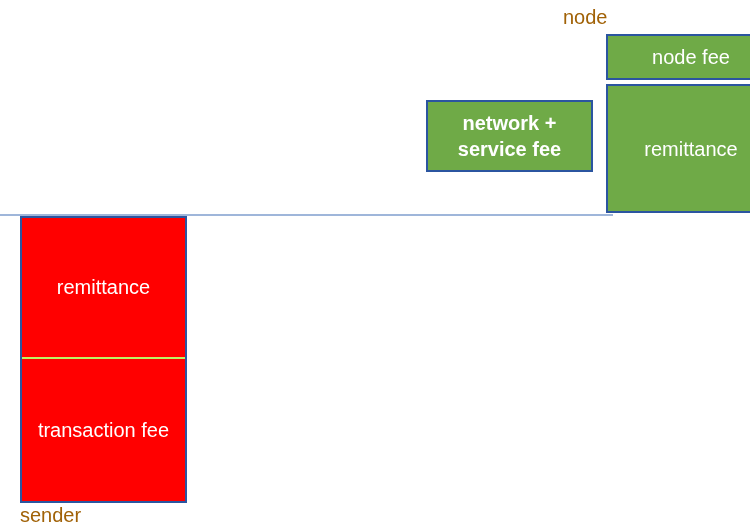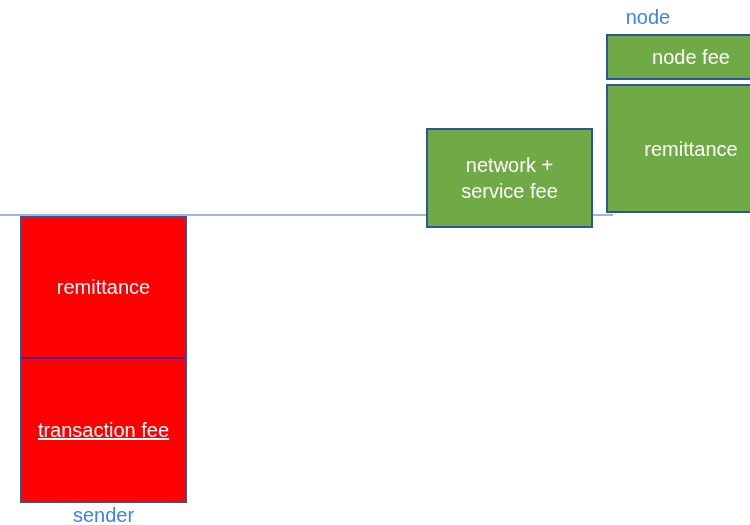--- a/index.html
+++ b/index.html
@@ -23,24 +23,24 @@
     left: 0;
     top: 214px;
     width: 613px;
     height: 2px;
     background: #9fb6da;
   }
 
   
   .caption {
     position: absolute;
-    color: #3b82f6;
+    color: #a16207;
     font-size: 20px;
     line-height: 24px;
-    text-align: center;
+    text-align: left;
     white-space: nowrap;
   }
 
   
   .box {
     position: absolute;
     border: 2px solid #2b55a0;
     color: #ffffff;
     font-size: 20px;
     line-height: 26px;
@@ -69,29 +69,28 @@
     display: flex;
     align-items: center;
     justify-content: center;
     color: #ffffff;
     font-size: 20px;
     text-align: center;
   }
   .sender-stack .segment-top { height: 139px; }
   .sender-stack .segment-bottom {
     flex: 1;
-    border-top: 2px solid #4c1d95;
-    text-decoration: underline;
+    border-top: 2px solid #bef264;
   }
 
   .sender-caption { left: 20px;  top: 503px; width: 167px; }
   .fee-caption    { left: 383px; top: 84px;  width: 167px; }
   .node-caption   { left: 563px; top: 5px;   width: 170px; }
 
-  .fee-box             { left: 383px; top: 128px; width: 167px; height: 100px; }
+  .fee-box             { left: 383px; top: 100px; width: 167px; height: 72px; font-weight: bold; }
   .node-fee-box        { left: 563px; top: 34px;  width: 170px; height: 46px;  }
   .node-remittance-box { left: 563px; top: 84px;  width: 170px; height: 129px; }
 </style>
 </head>
 <body>
 
 <div class="canvas">
 
   <div class="baseline"></div>
 

